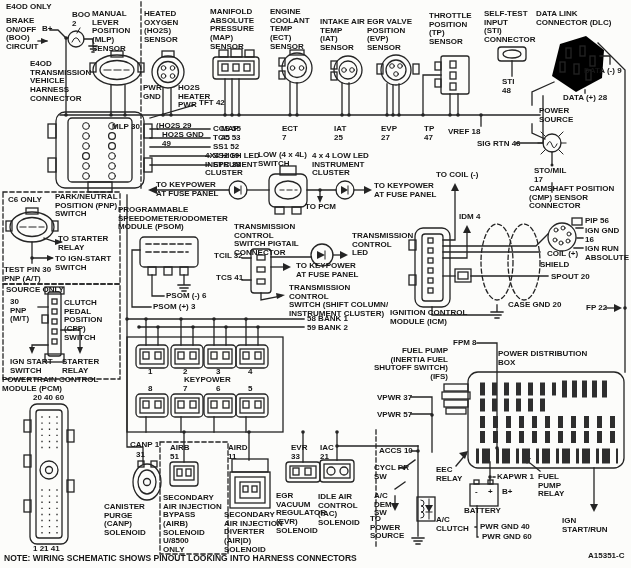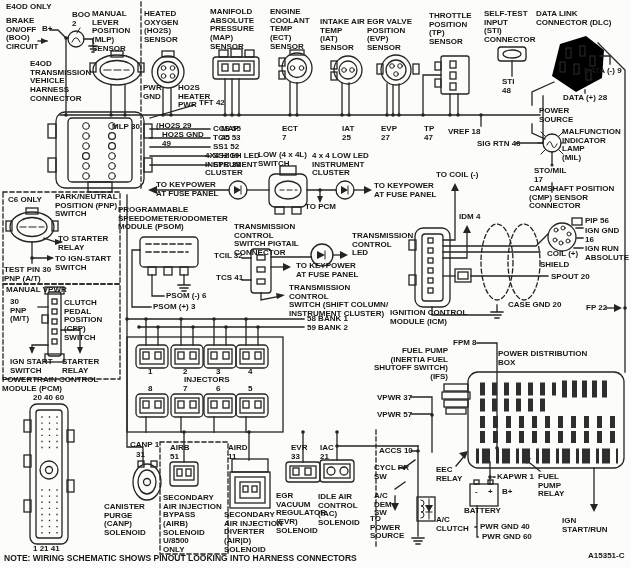--- a/index.html
+++ b/index.html
@@ -493,21 +493,21 @@
 COOLANT
 TEMP
 (ECT)
 SENSOR</div>
 <div class="lbl c" style="left:282px;top:125px;width:22px">ECT
 7</div>
 <div class="lbl c" style="left:320px;top:18px;width:56px">INTAKE AIR
 TEMP
 (IAT)
 SENSOR</div>
-<div class="lbl c" style="left:342px;top:125px;width:22px">IAT
+<div class="lbl c" style="left:334px;top:125px;width:22px">IAT
 25</div>
 <div class="lbl c" style="left:367px;top:18px;width:57px">EGR VALVE
 POSITION
 (EVP)
 SENSOR</div>
 <div class="lbl c" style="left:381px;top:125px;width:24px">EVP
 27</div>
 <div class="lbl c" style="left:429px;top:12px;width:52px">THROTTLE
 POSITION
 (TP)
@@ -521,39 +521,35 @@
 (STI)
 CONNECTOR</div>
 <div class="lbl c" style="left:502px;top:78px;width:20px">STI
 48</div>
 <div class="lbl c" style="left:536px;top:10px;width:92px">DATA LINK
 CONNECTOR (DLC)</div>
 <div class="lbl" style="left:584px;top:67px">DATA (-) 9</div>
 <div class="lbl" style="left:563px;top:94px">DATA (+) 28</div>
 <div class="lbl c" style="left:539px;top:107px;width:40px">POWER
 SOURCE</div>
-<div class="lbl c" style="left:562px;top:128px;width:66px">MALFUNCTION
-INDICATOR
-LAMP
-(MIL)</div>
 <div class="lbl c" style="left:534px;top:167px;width:40px">STO/MIL
 17</div>
 
 <div class="lbl" style="left:8px;top:196px">C6 ONLY</div>
 <div class="lbl" style="left:55px;top:193px;width:64px">PARK/NEUTRAL
 POSITION (PNP)
 SWITCH</div>
 <div class="lbl c" style="left:58px;top:235px;width:56px">TO STARTER
 RELAY</div>
 <div class="lbl c" style="left:55px;top:255px;width:62px">TO IGN-START
 SWITCH</div>
 <div class="lbl c" style="left:4px;top:266px;width:54px">TEST PIN 30
 PNP (A/T)</div>
 
-<div class="lbl" style="left:6px;top:286px">MANUAL VPWR</div>
+<div class="lbl" style="left:6px;top:286px">SOURCE ONLY</div>
 <div class="lbl c" style="left:10px;top:298px;width:28px">30
 PNP
 (M/T)</div>
 <div class="lbl c" style="left:64px;top:299px;width:50px">CLUTCH
 PEDAL
 POSITION
 (CPP)
 SWITCH</div>
 <div class="lbl c" style="left:10px;top:358px;width:50px">IGN START
 SWITCH</div>
@@ -612,21 +608,21 @@
 <div class="lbl" style="left:585px;top:245px;width:38px">IGN RUN
 ABSOLUTE</div>
 <div class="lbl" style="left:547px;top:250px">COIL (+)</div>
 <div class="lbl" style="left:540px;top:261px">SHIELD</div>
 <div class="lbl" style="left:551px;top:273px">SPOUT 20</div>
 <div class="lbl" style="left:508px;top:301px">CASE GND 20</div>
 <div class="lbl" style="left:586px;top:304px">FP 22</div>
 
 <div class="lbl" style="left:307px;top:315px">58 BANK 1</div>
 <div class="lbl" style="left:307px;top:324px">59 BANK 2</div>
-<div class="lbl" style="left:184px;top:376px">INJECTORS</div>
+<div class="lbl" style="left:184px;top:376px">KEYPOWER</div>
 <div class="lbl c" style="left:148px;top:368px;width:8px">1</div>
 <div class="lbl c" style="left:183px;top:368px;width:8px">2</div>
 <div class="lbl c" style="left:216px;top:368px;width:8px">3</div>
 <div class="lbl c" style="left:248px;top:368px;width:8px">4</div>
 <div class="lbl c" style="left:148px;top:385px;width:8px">8</div>
 <div class="lbl c" style="left:183px;top:385px;width:8px">7</div>
 <div class="lbl c" style="left:216px;top:385px;width:8px">6</div>
 <div class="lbl c" style="left:248px;top:385px;width:8px">5</div>
 
 <div class="lbl" style="left:130px;top:441px">CANP 1</div>

